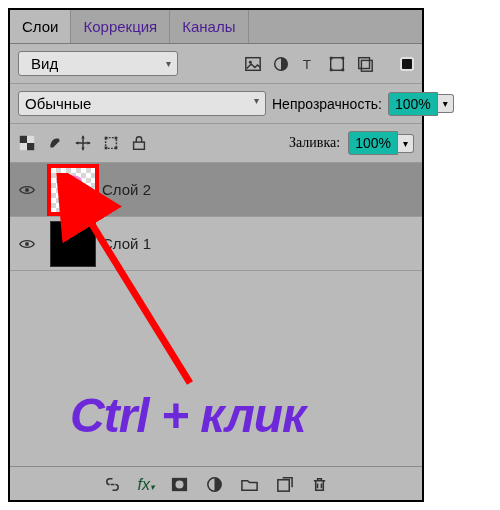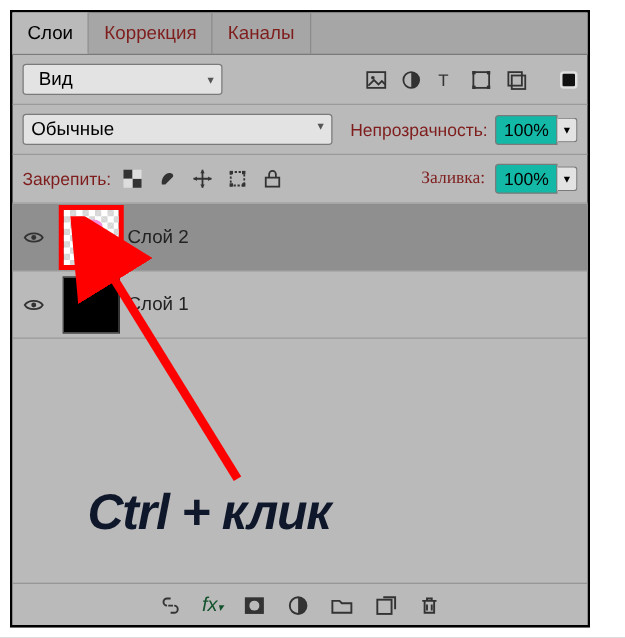--- a/index.html
+++ b/index.html
@@ -1,30 +1,30 @@
 <!DOCTYPE html>
 <html><head>
 <meta charset="utf-8">
 <style>
   * { box-sizing: border-box; margin: 0; padding: 0; font-family: Arial, sans-serif; }
   body { background: #fff; width: 500px; height: 510px; overflow: hidden; position: relative; }
-  .frame { position: absolute; left: 8px; top: 8px; width: 464px; height: 494px; border: 2px solid #000; background: #bababa; display: flex; flex-direction: column; }
+  .frame { position: absolute; left: 8px; top: 8px; width: 416px; height: 494px; border: 2px solid #000; background: #bababa; display: flex; flex-direction: column; }
   .tabs { display: flex; border-bottom: 1px solid #7a7a7a; background: #a6a6a6; }
-  .tab { padding: 8px 12px; font-size: 15px; color: #7f1d1d; border-right: 1px solid #8c8c8c; cursor: pointer; }
+  .tab { padding: 8px 12px; font-size: 15px; color: #4c1d95; border-right: 1px solid #8c8c8c; cursor: pointer; }
   .tab.active { background: #bababa; color: #000; font-weight: 500; }
   .row { display: flex; gap: 6px; padding: 7px 8px; border-bottom: 1px solid #9a9a9a; }
   .row2 { display: flex; align-items: center; gap: 6px; padding: 7px 8px; border-bottom: 1px solid #9a9a9a; }
   .filter { display: flex; align-items: center; background: #e3e3e3; border: 1px solid #7a7a7a; border-radius: 3px; padding: 3px 6px; flex: 0 0 160px; justify-content: space-between; }
   .filter-left { display: flex; align-items: center; gap: 6px; }
   .chev { font-size: 10px; color: #555; }
   .iconbar { display: flex; gap: 10px; margin-left: auto; align-items: center; }
   .iconbar svg, .iconbar .ic { width: 18px; height: 18px; }
   .color-chip { width: 14px; height: 14px; background: #111; border-radius: 3px; border: 2px solid #e0e0e0; margin-left: 16px; }
   .blend { flex: 0 0 248px; display: flex; align-items: flex-start; background: #e3e3e3; border: 1px solid #7a7a7a; border-radius: 3px; padding: 3px 6px; justify-content: space-between; }
-  .label { font-size: 14px; color: #7f1d1d; }
+  .label { font-size: 14px; color: #000000; }
   .pct { display: flex; align-items: center; }
   .pct-val { background: #14b8a6; border: 1px solid #7a7a7a; border-radius: 3px 0 0 3px; padding: 3px 6px; font-size: 14px; }
   .pct-chev { background: #e3e3e3; border: 1px solid #7a7a7a; border-left: none; border-radius: 0 3px 3px 0; padding: 3px 5px; font-size: 10px; }
   .lockrow { padding: 7px 8px; display: flex; align-items: center; gap: 8px; border-bottom: 1px solid #9a9a9a; }
   .lockicons { display: flex; gap: 10px; align-items: center; }
   .lockicons svg { width: 18px; height: 18px; }
   .layers { flex: 1; background: #bababa; position: relative; overflow: hidden; }
   .layer { display: flex; align-items: center; height: 54px; border-bottom: 1px solid #9a9a9a; }
   .layer.selected { background: #8f8f8f; }
   .eye { width: 34px; display: flex; align-items: center; justify-content: center; }
@@ -34,21 +34,21 @@
   .checker { position: absolute; inset: 0; background-image:
     linear-gradient(45deg,#d6d6d6 25%,transparent 25%),
     linear-gradient(-45deg,#d6d6d6 25%,transparent 25%),
     linear-gradient(45deg,transparent 75%,#d6d6d6 75%),
     linear-gradient(-45deg,transparent 75%,#d6d6d6 75%);
     background-size: 10px 10px; background-position: 0 0,0 5px,5px -5px,-5px 0; }
   .flower { position: absolute; left: 50%; top: 50%; transform: translate(-50%,-55%); }
   .thumb-black { position: absolute; inset: 0; background: #000; }
   .layer-name { font-size: 15px; color: #222; }
   .arrow-svg { position: absolute; pointer-events: none; }
-  .annot { position: absolute; font-size: 40px; font-weight: 700; font-style: italic; color: #0f172a; letter-spacing: -1px; }
+  .annot { position: absolute; font-size: 48px; font-weight: 700; font-style: italic; color: #6d28d9; letter-spacing: -1px; }
   .bottombar { display: flex; align-items: center; justify-content: center; gap: 16px; padding: 8px 0 6px; border-top: 1px solid #8a8a8a; background: #bababa; }
   .bottombar svg { width: 19px; height: 19px; }
   .ic-stroke { stroke: #333; stroke-width: 1.6; fill: none; }
   .ic-fill { fill: #333; }
 </style>
 </head>
 <body>
 
 <div class="frame">
 
@@ -103,21 +103,20 @@
       <span class="chev">▾</span>
     </div>
     <span class="label" style="margin-left:auto;">Непрозрачность:</span>
     <div class="pct">
       <span class="pct-val">100%</span>
       <span class="pct-chev">▾</span>
     </div>
   </div>
 
   <div class="lockrow">
-    <span class="label">Закрепить:</span>
     <div class="lockicons">
       <svg viewBox="0 0 20 20">
           <rect x="2" y="2" width="8" height="8" fill="#333"></rect>
           <rect x="10" y="10" width="8" height="8" fill="#333"></rect>
           <rect x="10" y="2" width="8" height="8" fill="#ddd"></rect>
           <rect x="2" y="10" width="8" height="8" fill="#ddd"></rect>
         </svg>
       <svg viewBox="0 0 20 20">
           <path d="M5 15 C4 10 8 4 13 5 C15 5 16 8 14 9 L8 15 Z" class="ic-fill"></path>
         </svg>

